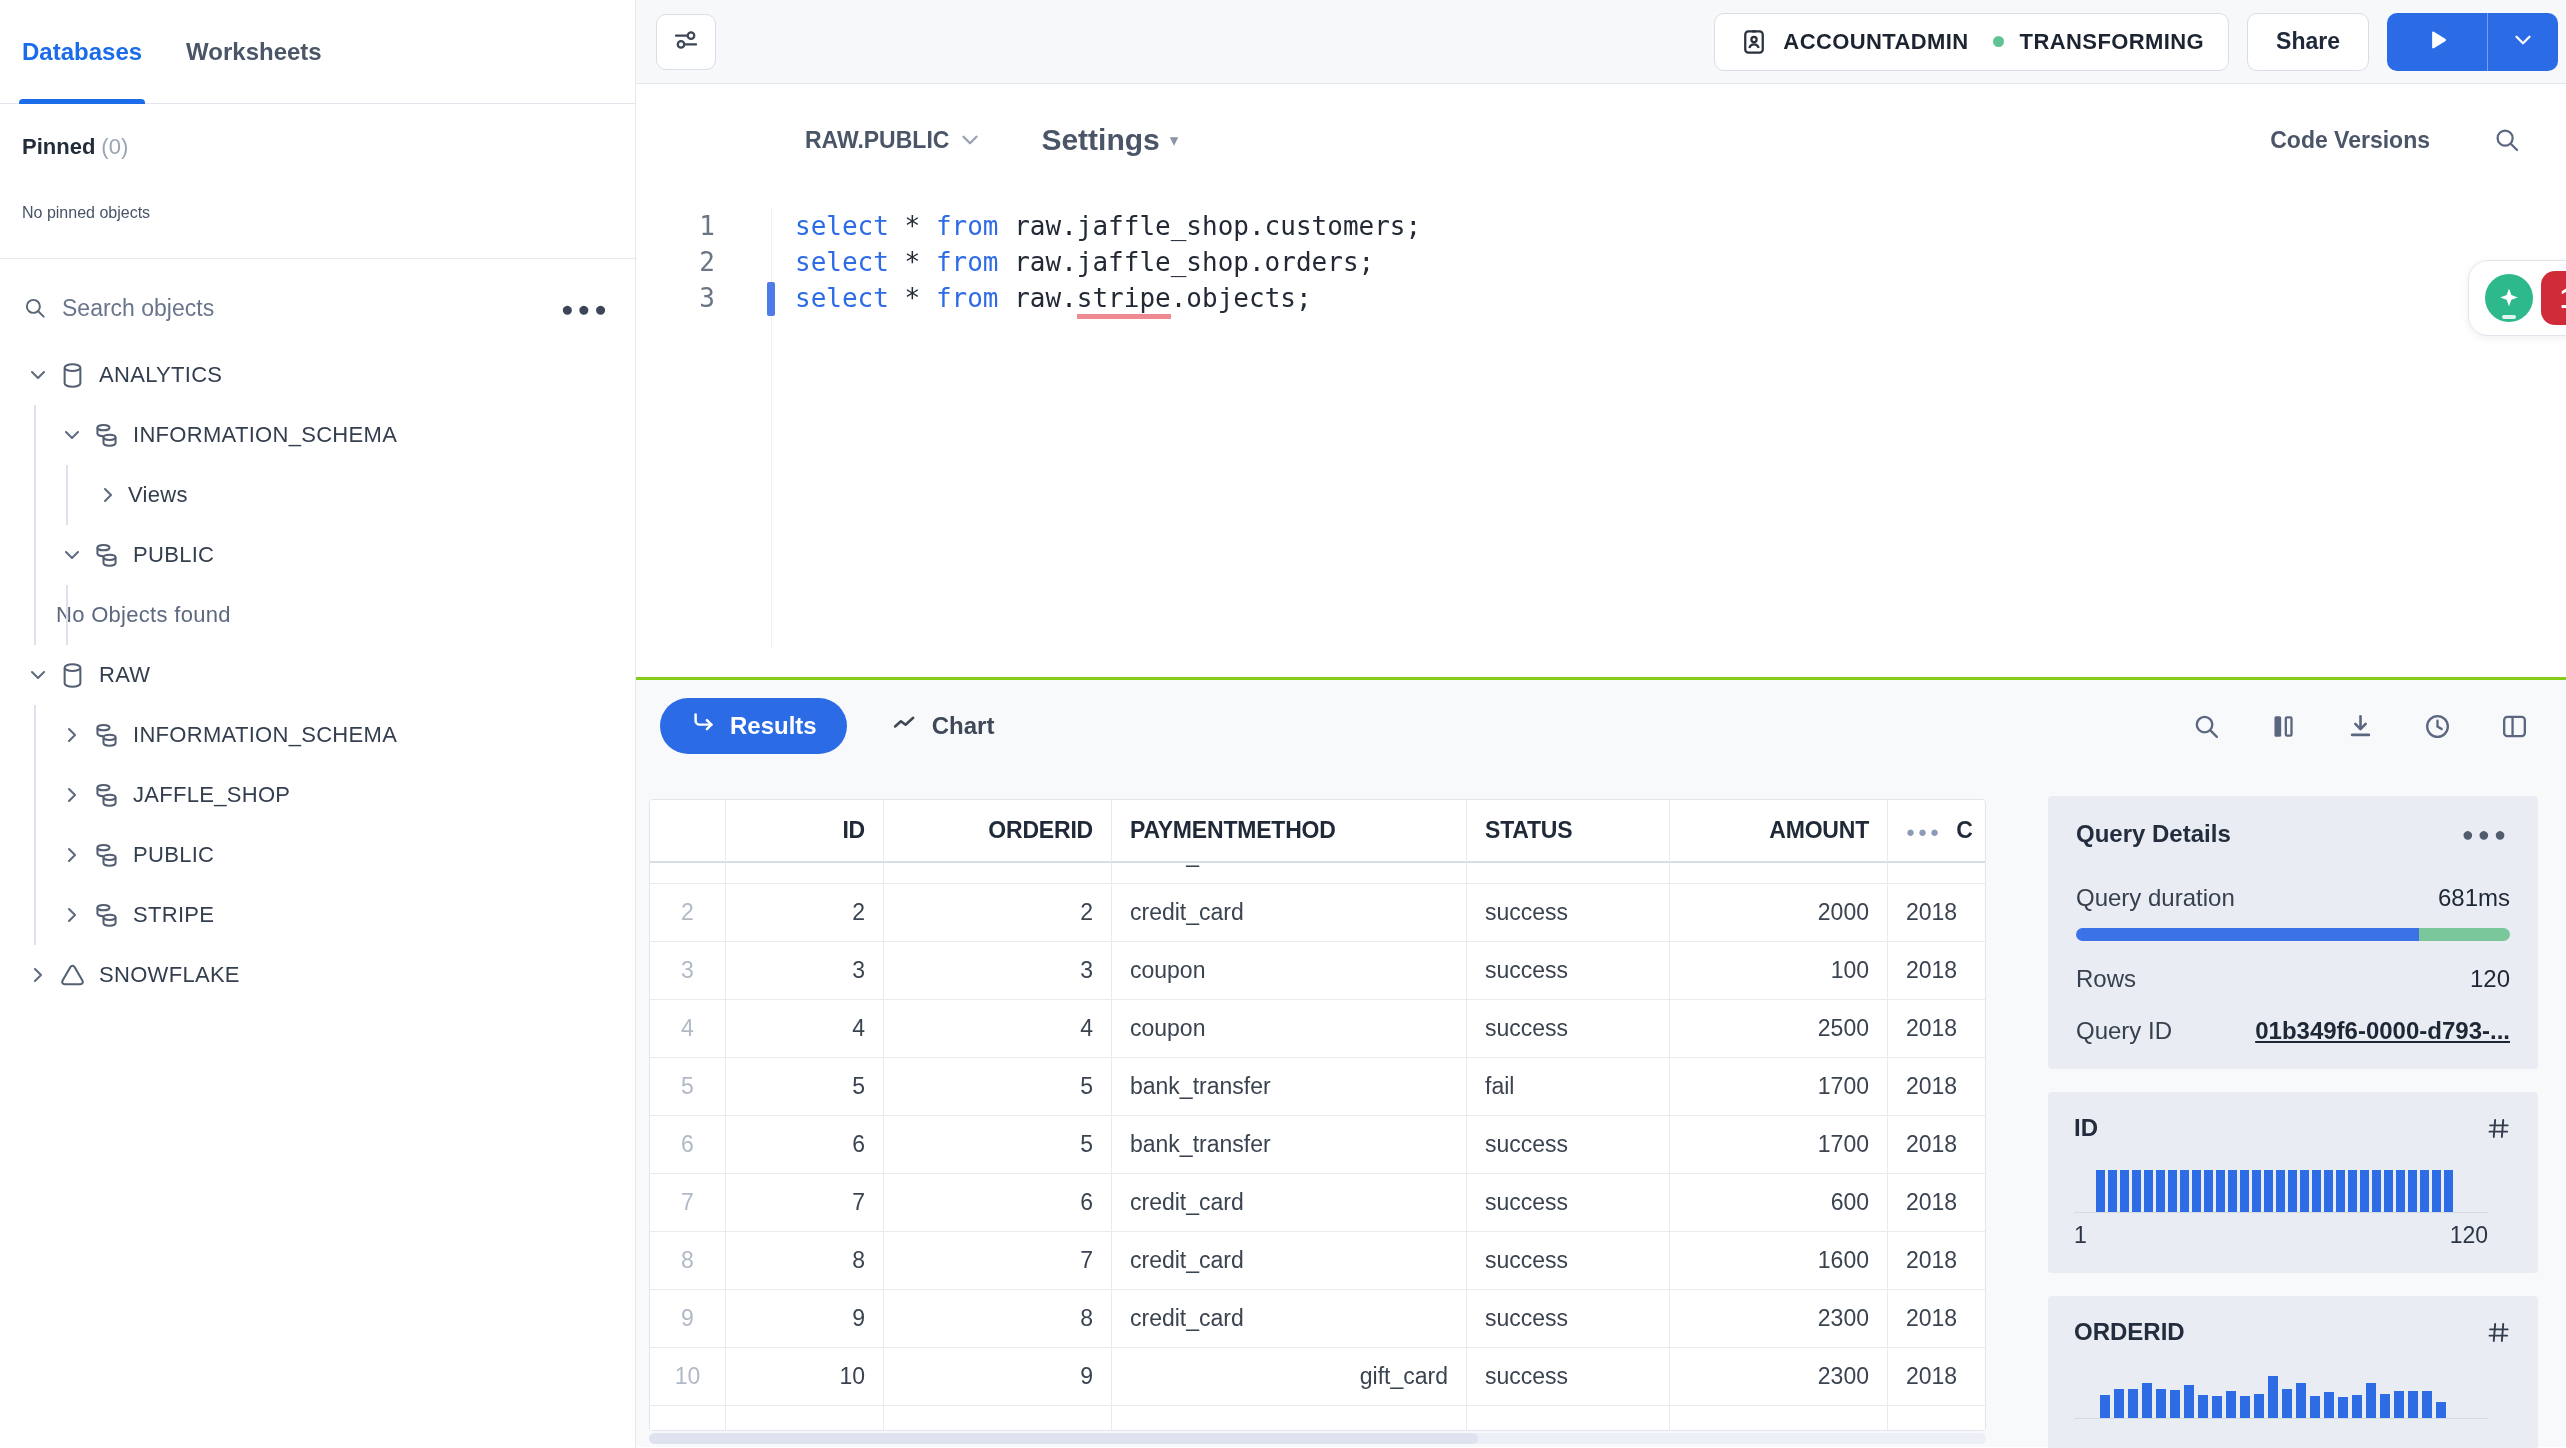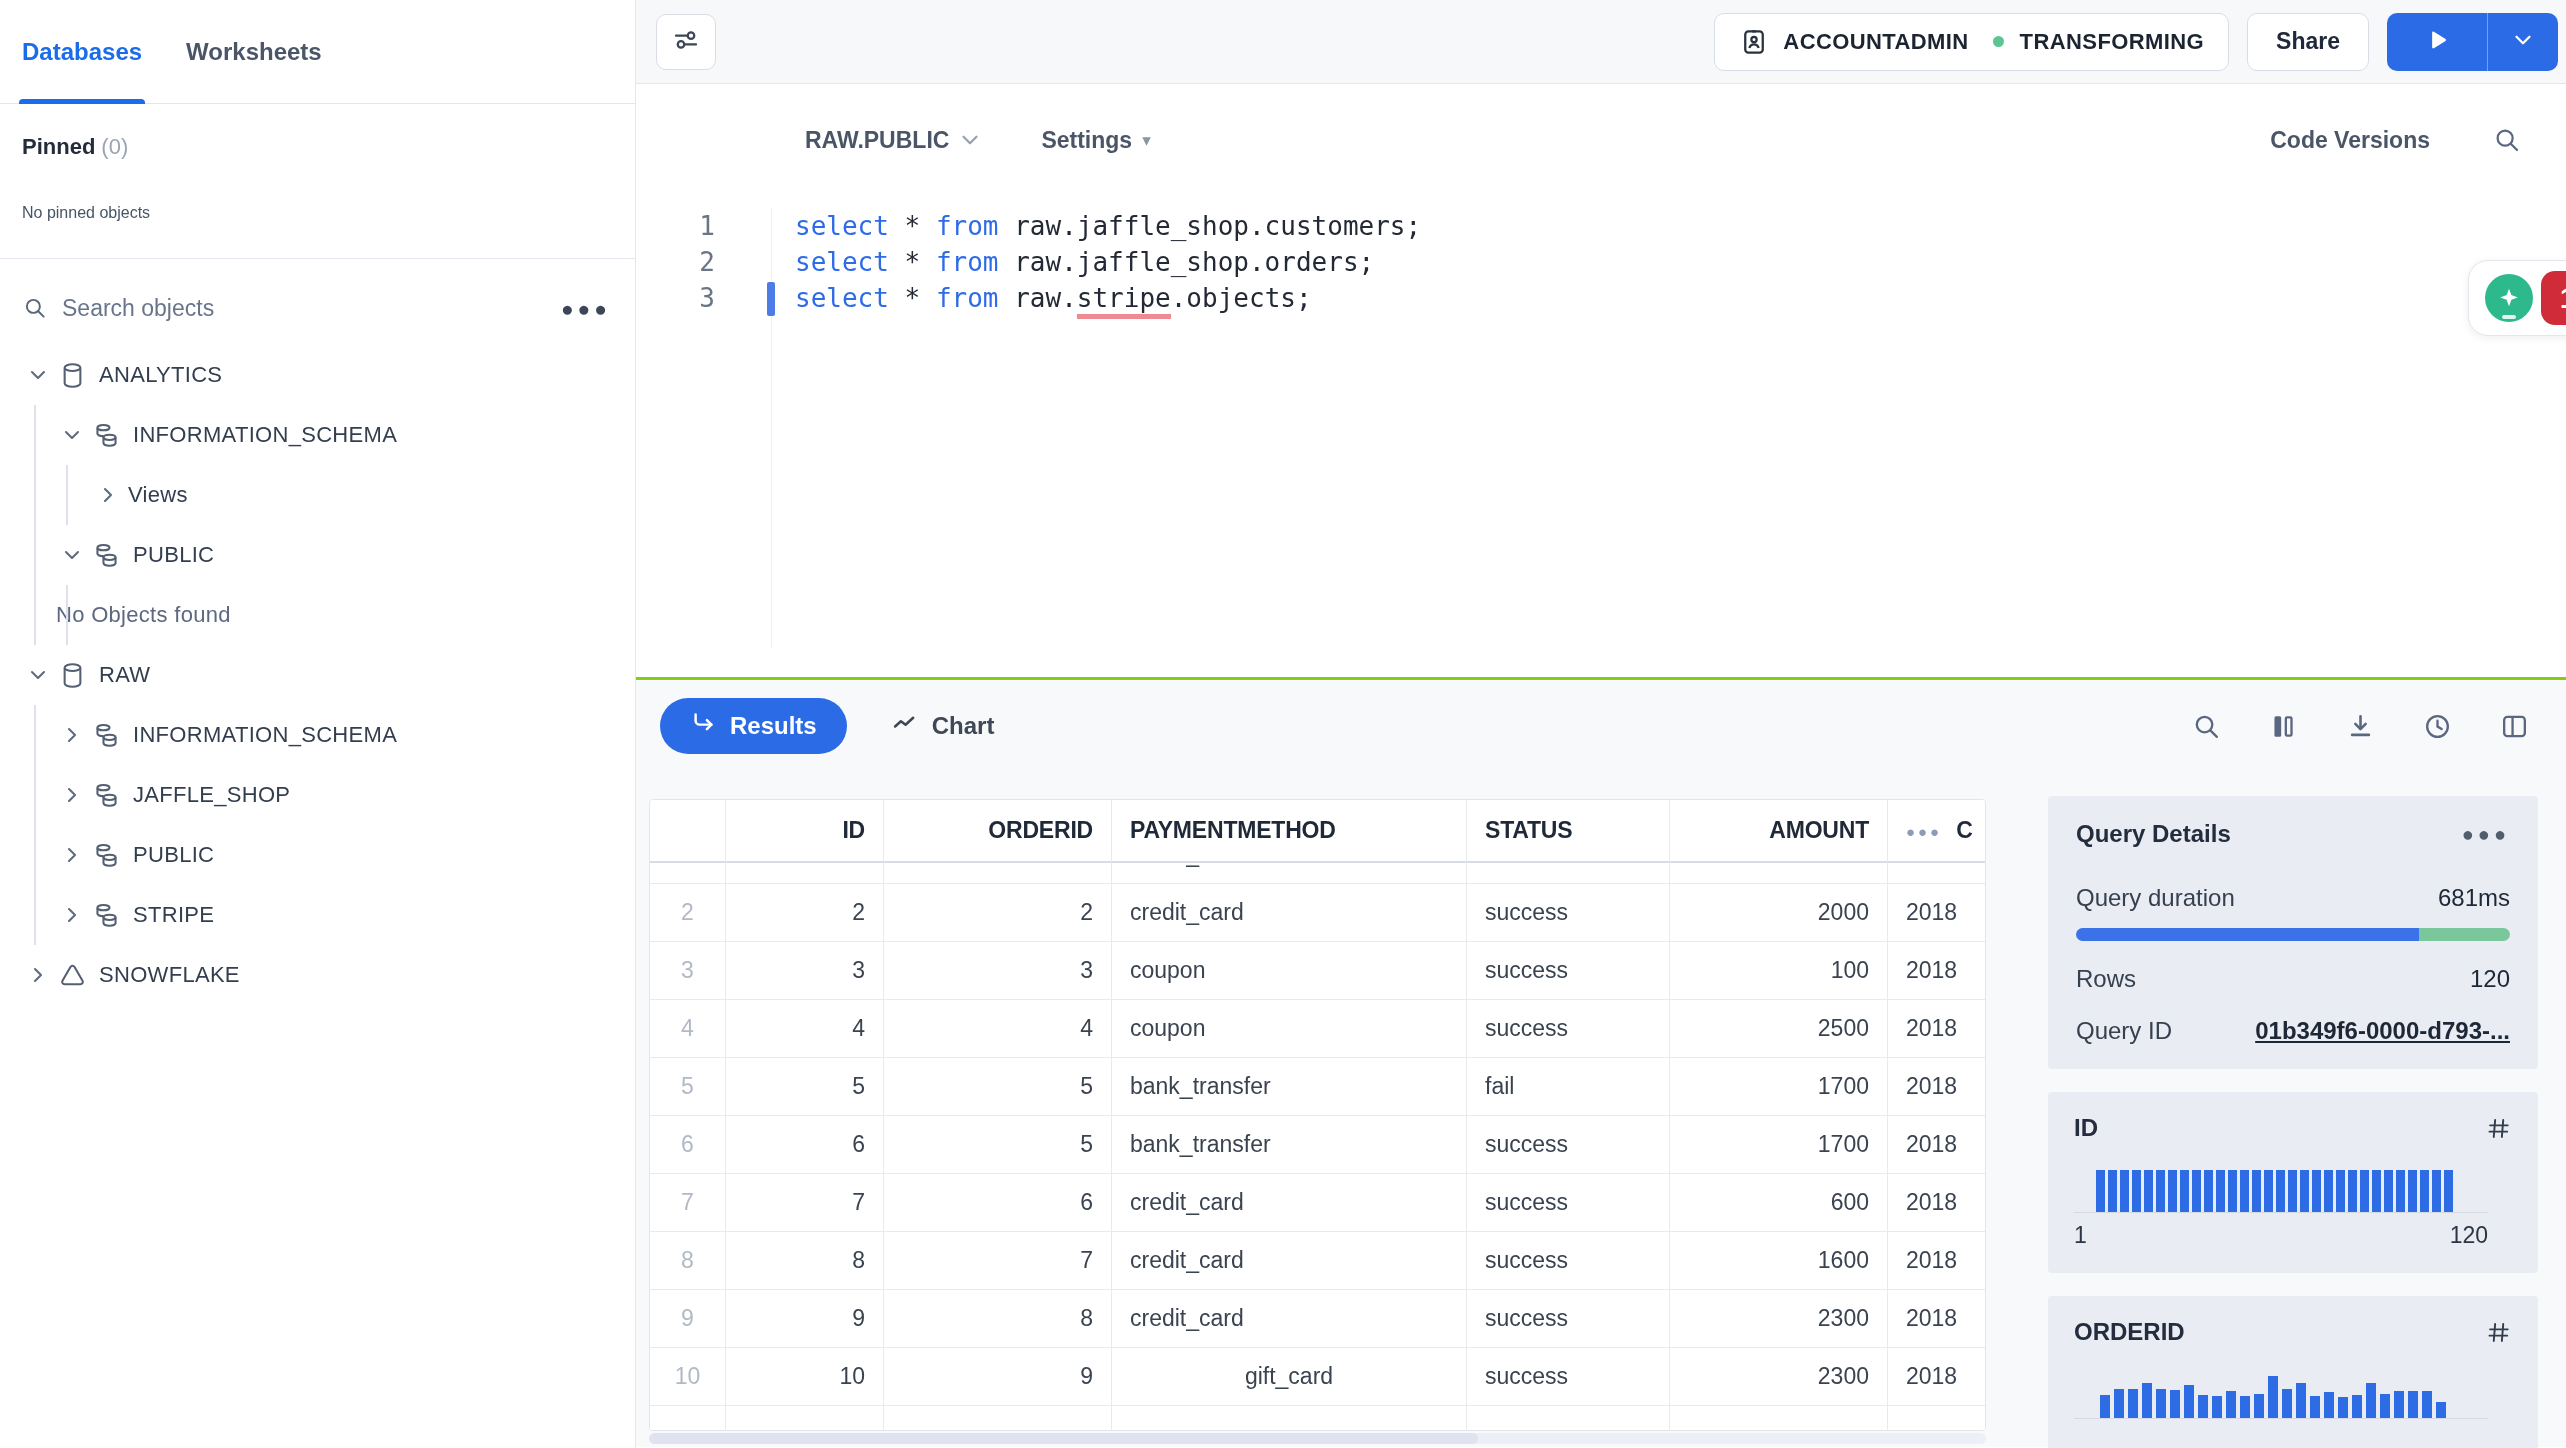--- a/index.html
+++ b/index.html
@@ -51,21 +51,21 @@
   .run-chev { width:70px; display:flex; align-items:center; justify-content:center; color:#fff; }
   .run-chev svg { width:26px; height:26px; }
 
   
   .editor { height:593px; background:#fff; position:relative; padding-top:24px; flex:none; }
   .ed-header { height:64px; display:flex; align-items:center; padding:0 44px 0 169px; }
   .ed-ctx { display:flex; align-items:center; gap:8px; cursor:pointer; }
   .ed-ctx-label { font-size:23px; font-weight:600; color:#4a5568; }
   .ed-ctx .chev { width:26px; height:26px; color:#97a1b2; }
   .ed-settings { display:flex; align-items:center; gap:10px; margin-left:58px; cursor:pointer; }
-  .ed-settings-label { font-size:23px; font-weight:600; color:#4a5568; }
+  .ed-settings-label { font-size:30px; font-weight:600; color:#4a5568; }
   .ed-caret { font-size:17px; color:#8b95a7; }
   .ed-right { margin-left:auto; display:flex; align-items:center; gap:62px; }
   .code-versions { font-size:23px; font-weight:600; color:#4a5568; cursor:pointer; }
   .ed-search { width:30px; height:30px; color:#5b6780; cursor:pointer; }
   .code { position:relative; margin-top:36px; height:460px; font-family:"DejaVu Sans Mono",monospace; }
   .code::before { content:""; position:absolute; left:135px; top:0; height:440px; width:1px; background:#eef0f4; }
   .cline { display:flex; height:36px; align-items:center; }
   .lnum { width:135px; padding-right:56px; text-align:right; font-size:26px; color:#6a7585; flex:none; }
   .ltext { margin-left:24px; font-size:26px; white-space:pre; }
   .tok-kw { color:#2e6be6; }
@@ -509,21 +509,21 @@
                   <td style="text-align: right;">8</td>
                   <td style="text-align: left;">credit_card</td>
                   <td style="text-align: left;">success</td>
                   <td style="text-align: right;">2300</td>
                   <td style="text-align: left;">2018</td>
                 </tr>
                 <tr>
                   <td class="rownum" style="text-align: center;">10</td>
                   <td style="text-align: right;">10</td>
                   <td style="text-align: right;">9</td>
-                  <td style="text-align: center;">gift_card</td>
+                  <td style="text-align: right;">gift_card</td>
                   <td style="text-align: left;">success</td>
                   <td style="text-align: right;">2300</td>
                   <td style="text-align: left;">2018</td>
                 </tr>
                 <tr class="sliver">
                   <td></td>
                   <td></td>
                   <td></td>
                   <td></td>
                   <td></td>

